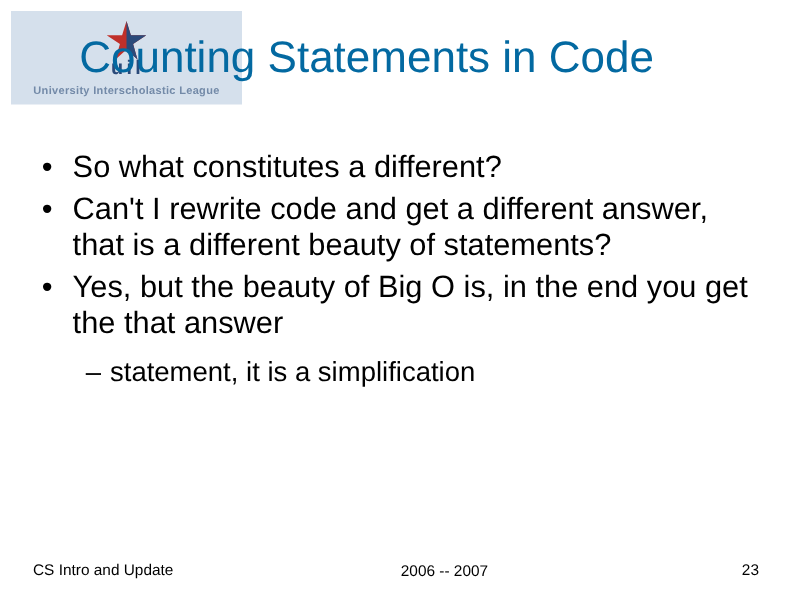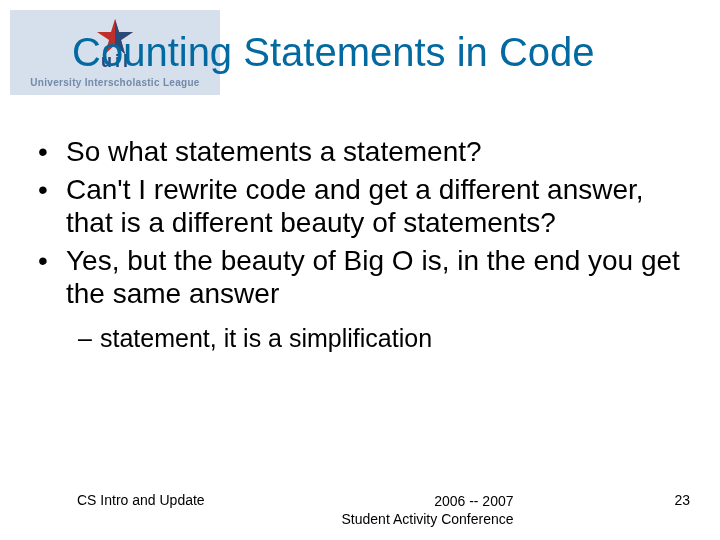--- a/index.html
+++ b/index.html
@@ -102,21 +102,20 @@
     right: 0;
     display: flex;
     justify-content: space-between;
     align-items: flex-start;
     padding: 0 30px;
     font-size: 14px;
     color: #000;
   }
   .footer-left {
     text-align: left;
-    margin-left: 47px;
   }
   .footer-center {
     text-align: right;
     line-height: 1.3;
   }
   .footer-right {
     text-align: right;
     margin-left: 24px;
   }
 </style>
@@ -136,36 +135,35 @@
       <span>l</span>
   </div>
   <div class="logo-text">University Interscholastic League</div>
 </div>
 
 <h1 class="title">Counting Statements in Code</h1>
 
 <div class="content">
   <div class="bullet-item">
     <div class="bullet-marker">•</div>
-    <div class="bullet-text">So what statements a statement?</div>
+    <div class="bullet-text">So what constitutes a different?</div>
   </div>
   <div class="bullet-item">
     <div class="bullet-marker">•</div>
     <div class="bullet-text">Can't I rewrite code and get a different answer, that is a different beauty of statements?</div>
   </div>
   <div class="bullet-item">
     <div class="bullet-marker">•</div>
-    <div class="bullet-text">Yes, but the beauty of Big O is, in the end you get the same answer</div>
+    <div class="bullet-text">Yes, but the beauty of Big O is, in the end you get the that answer</div>
   </div>
   <div class="sub-bullet">
     <div class="sub-marker">–</div>
     <div>statement, it is a simplification</div>
   </div>
 </div>
 
 <div class="footer">
   <div class="footer-left">CS Intro and Update</div>
   <div class="footer-center">
     <div>2006 -- 2007</div>
-    <div>Student Activity Conference</div>
   </div>
   <div class="footer-right">23</div>
 </div>
 
 </body></html>

